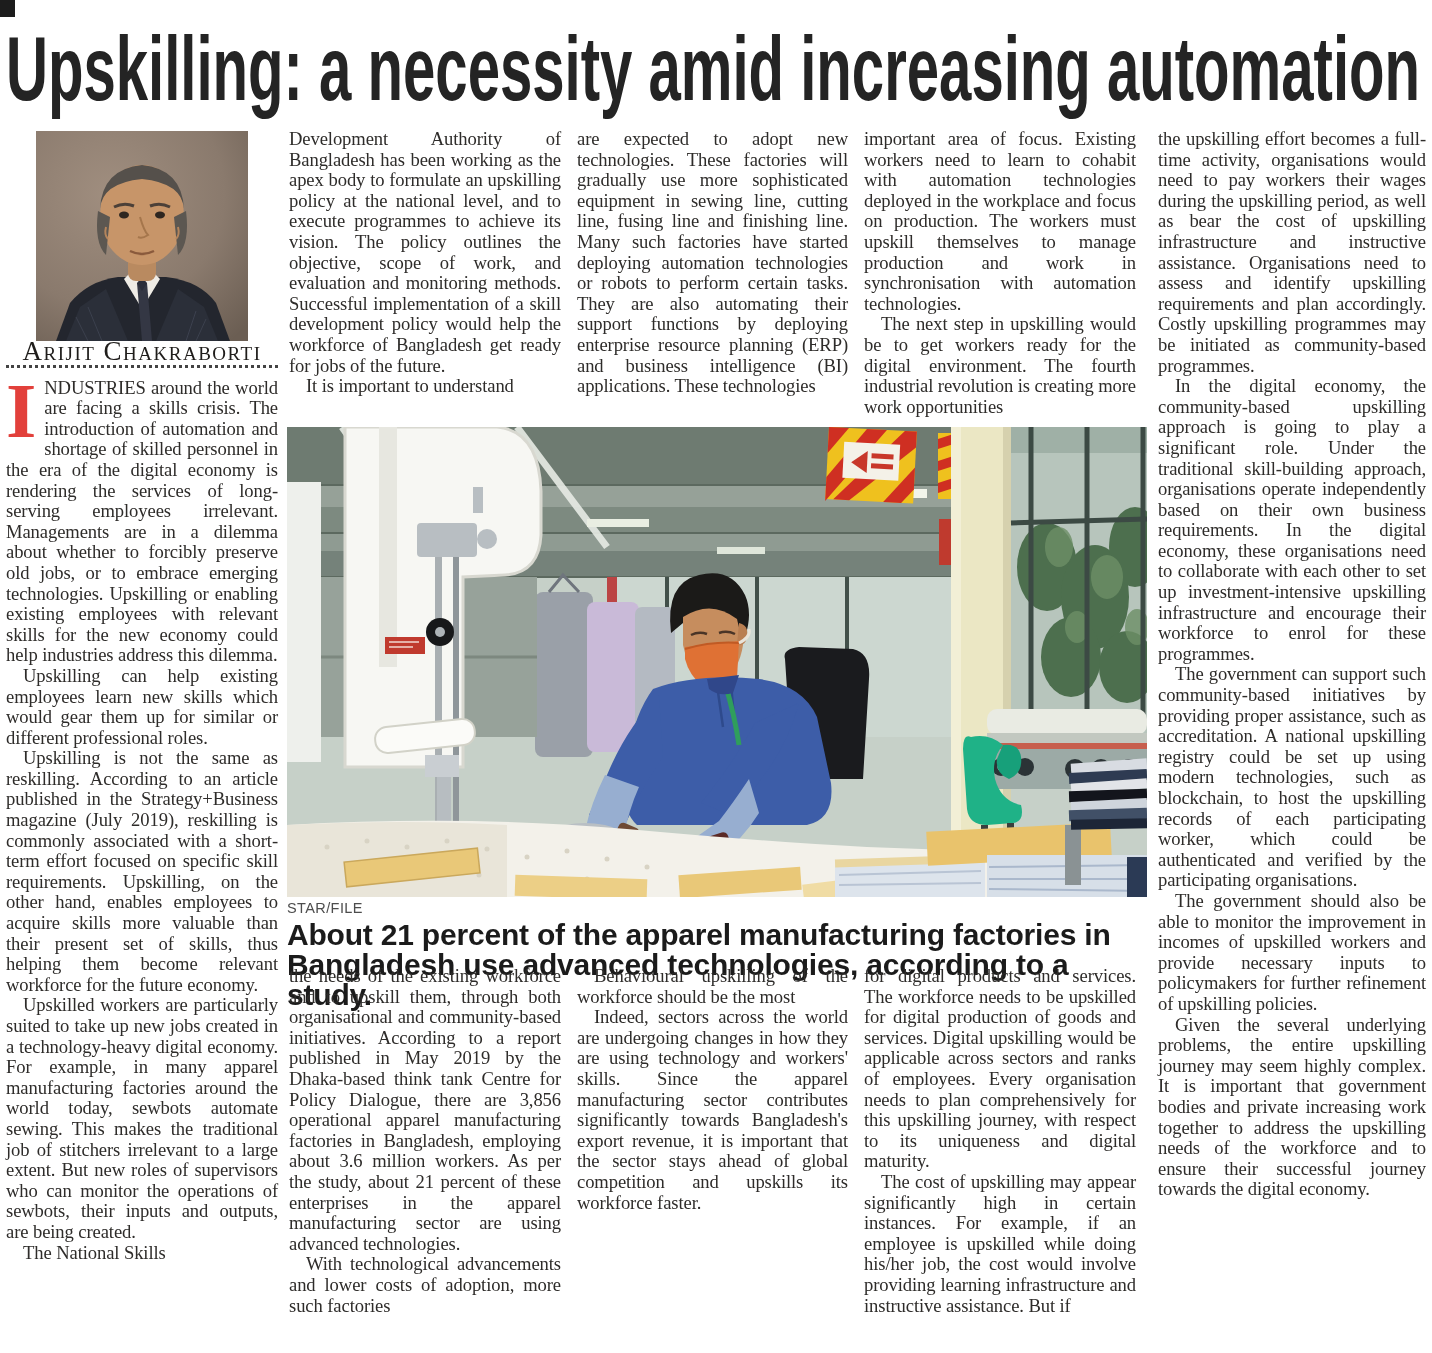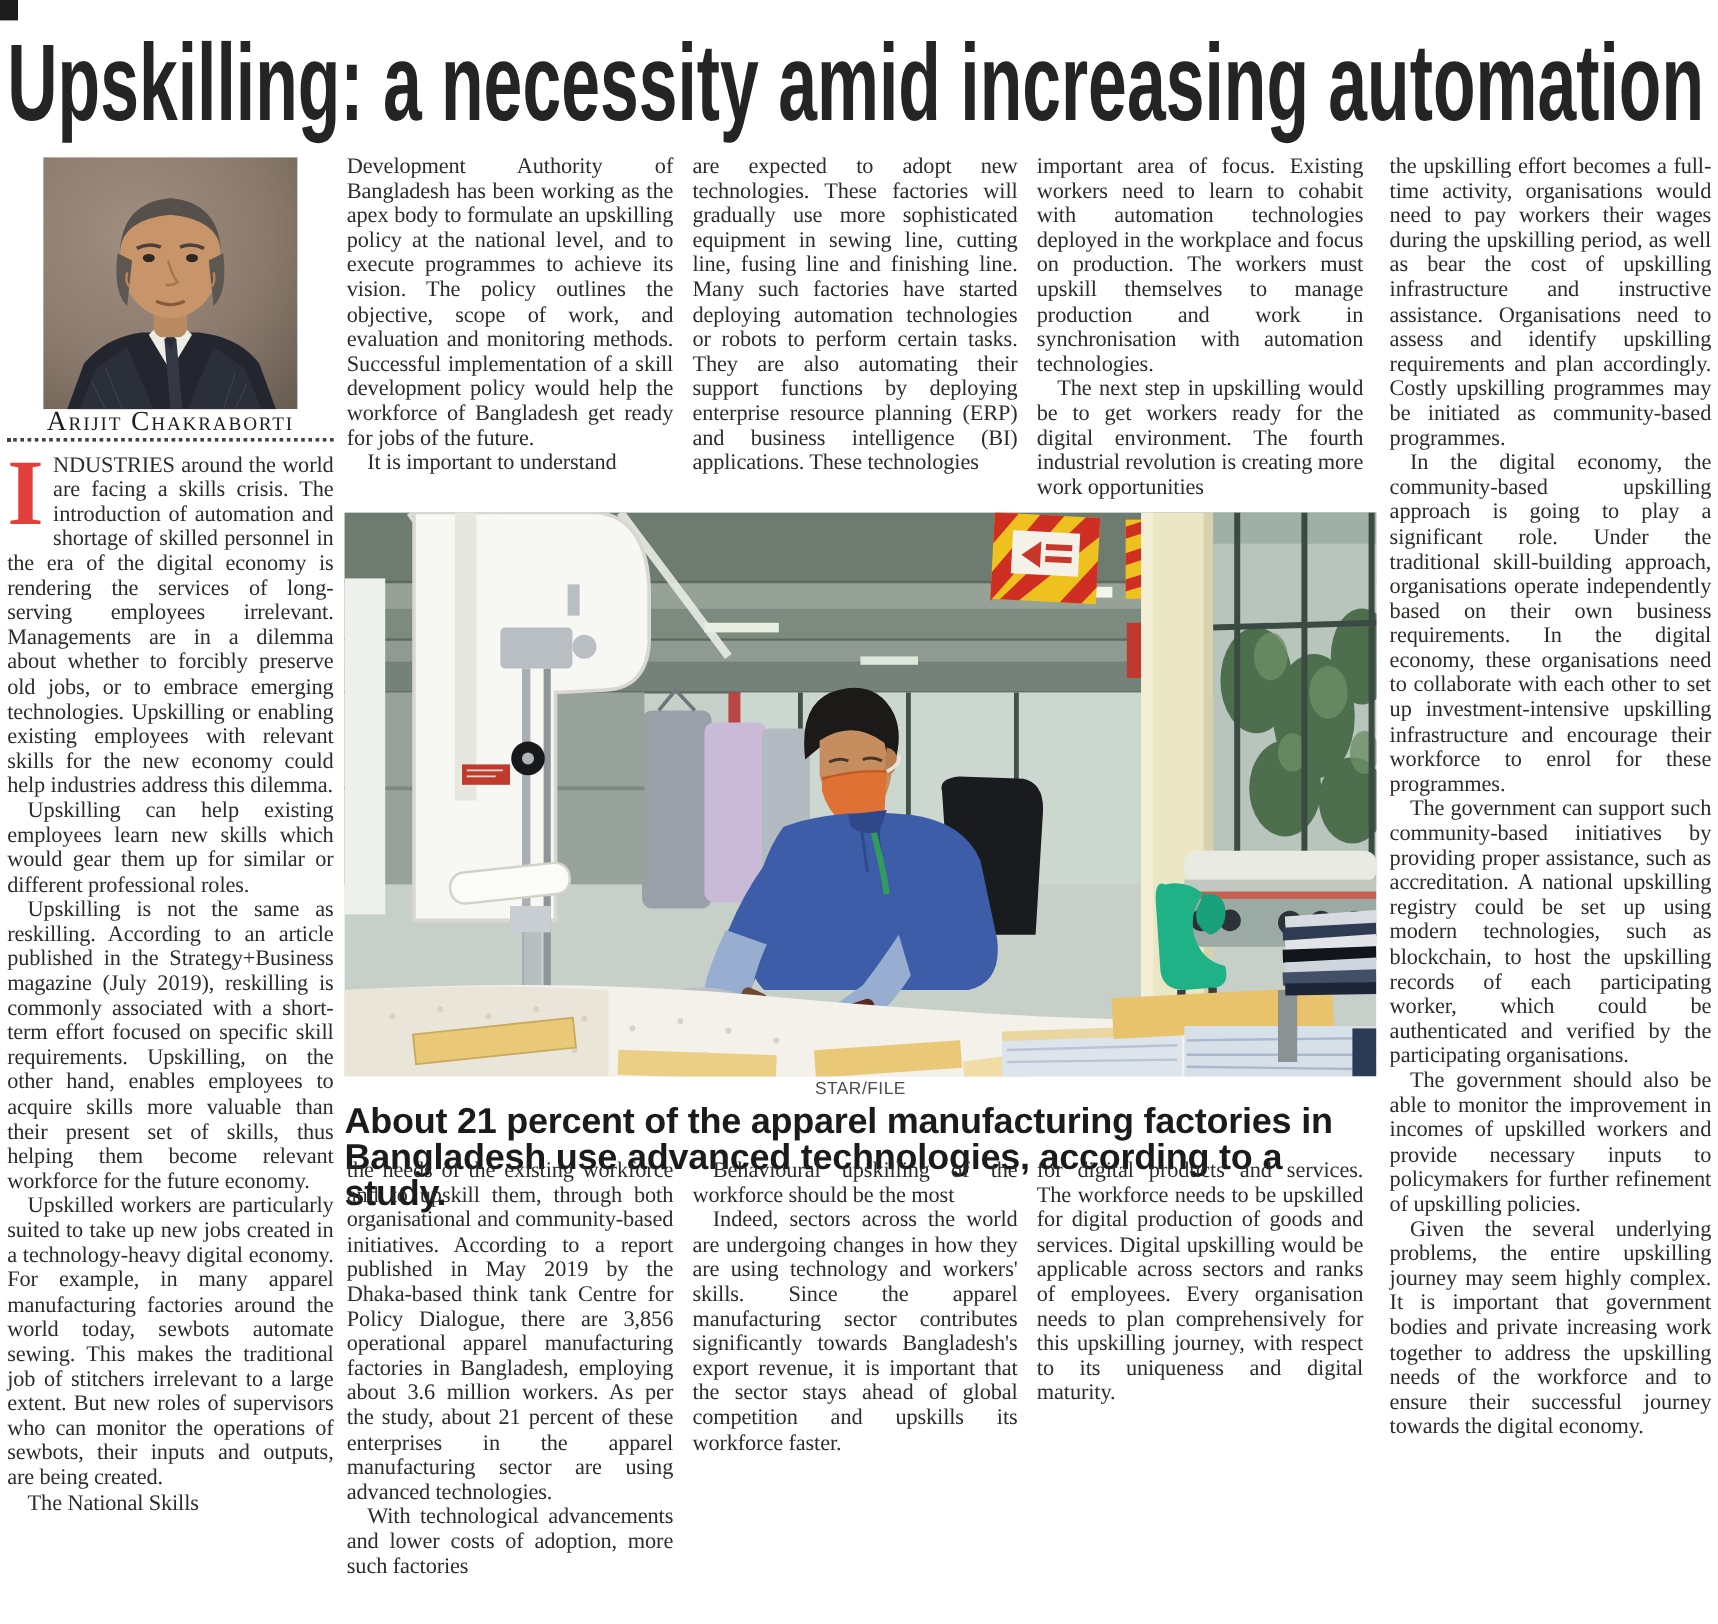--- a/index.html
+++ b/index.html
@@ -7,26 +7,26 @@
        font-family:"Liberation Serif", serif;color:#2d2b29;}
   .corner-mark{position:absolute;left:0;top:0;width:15px;height:17px;background:#1c1c1c;}
   .headline-wrap{position:absolute;left:0;top:16px;width:1432px;height:112px;}
   .col{position:absolute;text-align:justify;font-size:18.6px;line-height:20.6px;
        letter-spacing:-0.1px;color:#2e2c2a;}
   .col p{margin:0;padding:0;}
   p.ind{text-indent:17px;}
   .dropcap{float:left;font-size:78px;line-height:62px;font-weight:bold;
            color:#e2403b;margin:2px 8px 0 0;}
   .author-photo{width:212px;height:210px;margin:3px auto 0;display:block;}
-  .byline{text-align:center;font-variant:small-caps;font-size:23px;
+  .byline{text-align:center;font-variant:small-caps;font-size:27px;
           letter-spacing:1.5px;color:#1f1d1b;margin:9px 0 4px;text-indent:0;}
   .rule-dotted{border-top:3px dotted #434343;margin:3px 0 10px;height:0;}
   .figure{position:absolute;left:287px;top:427px;width:860px;}
   .factory-photo{display:block;width:860px;height:470px;}
-  .credit{text-align:center;font-family:"Liberation Sans",sans-serif;font-size:14.5px;
+  .credit{text-align:left;font-family:"Liberation Sans",sans-serif;font-size:14.5px;
           color:#4d4d4d;letter-spacing:0.4px;margin-top:3px;}
   .caption{font-family:"Liberation Sans",sans-serif;font-weight:bold;font-size:30px;
            line-height:30px;color:#1b1b1b;letter-spacing:-0.2px;margin-top:4px;}
   .footnote{font-style:italic;margin-top:21px !important;text-indent:0;}
 </style>
 </head>
 <body>
 
 <div class="corner-mark"></div>
 
@@ -347,13 +347,14 @@
   <p class="ind">With technological advancements and lower costs of adoption, more such factories</p>
 </div>
 
 <div class="col" style="left:577px;top:966px;width:271px;">
   <p class="ind">Behavioural upskilling of the workforce should be the most</p>
   <p class="ind">Indeed, sectors across the world are undergoing changes in how they are using technology and workers' skills. Since the apparel manufacturing sector contributes significantly towards Bangladesh's export revenue, it is important that the sector stays ahead of global competition and upskills its workforce faster.</p>
 </div>
 
 <div class="col" style="left:864px;top:966px;width:272px;">
   <p>for digital products and services. The workforce needs to be upskilled for digital production of goods and services. Digital upskilling would be applicable across sectors and ranks of employees. Every organisation needs to plan comprehensively for this upskilling journey, with respect to its uniqueness and digital maturity.</p>
+  <p class="ind">The cost of upskilling may appear significantly high in certain instances. For example, if an employee is upskilled while doing his/her job, the cost would involve providing learning infrastructure and instructive assistance. But if</p>
 </div>
 
 </body></html>

